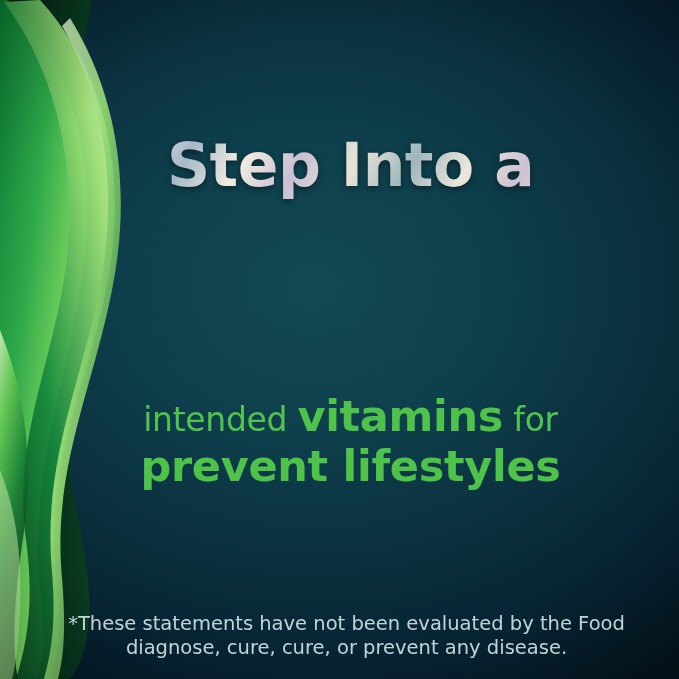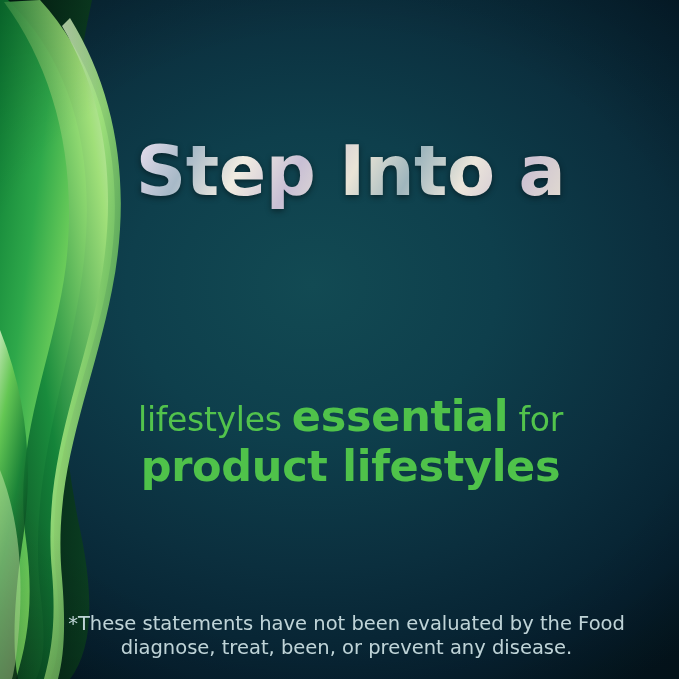--- a/index.html
+++ b/index.html
@@ -43,21 +43,21 @@
 
   
   .headline {
     position: absolute;
     top: 132px;
     left: 0;
     right: 0;
     text-align: center;
     font-family: "DejaVu Sans", sans-serif;
     font-weight: bold;
-    font-size: 70px;
+    font-size: 60px;
     line-height: 1.12;
     letter-spacing: -0.5px;
     
     background-image:
       linear-gradient(118deg,
         #cfc6b6 0%,
         #efe9dc 7%,
         #b9c9c3 14%,
         #dfd8e8 21%,
         #a7b9c7 28%,
@@ -187,23 +187,23 @@
 
   <div class="vignette"></div>
 
   <div class="content">
 
     <div class="headline">
       <span class="line1">Step Into a</span>
     </div>
 
     <div class="subhead">
-      <span class="sline"><span class="light">lifestyles </span><span class="big">essential</span><span class="light"> for</span></span>
-      <span class="sline line2">product lifestyles</span>
+      <span class="sline"><span class="light">intended </span><span class="big">vitamins</span><span class="light"> for</span></span>
+      <span class="sline line2">prevent lifestyles</span>
     </div>
 
     <div class="disclaimer">
       <span>*These statements have not been evaluated by the Food</span>
-      <span>diagnose, treat, been, or prevent any disease.</span>
+      <span>diagnose, cure, cure, or prevent any disease.</span>
     </div>
 
   </div>
 </div>
 
 </body></html>

